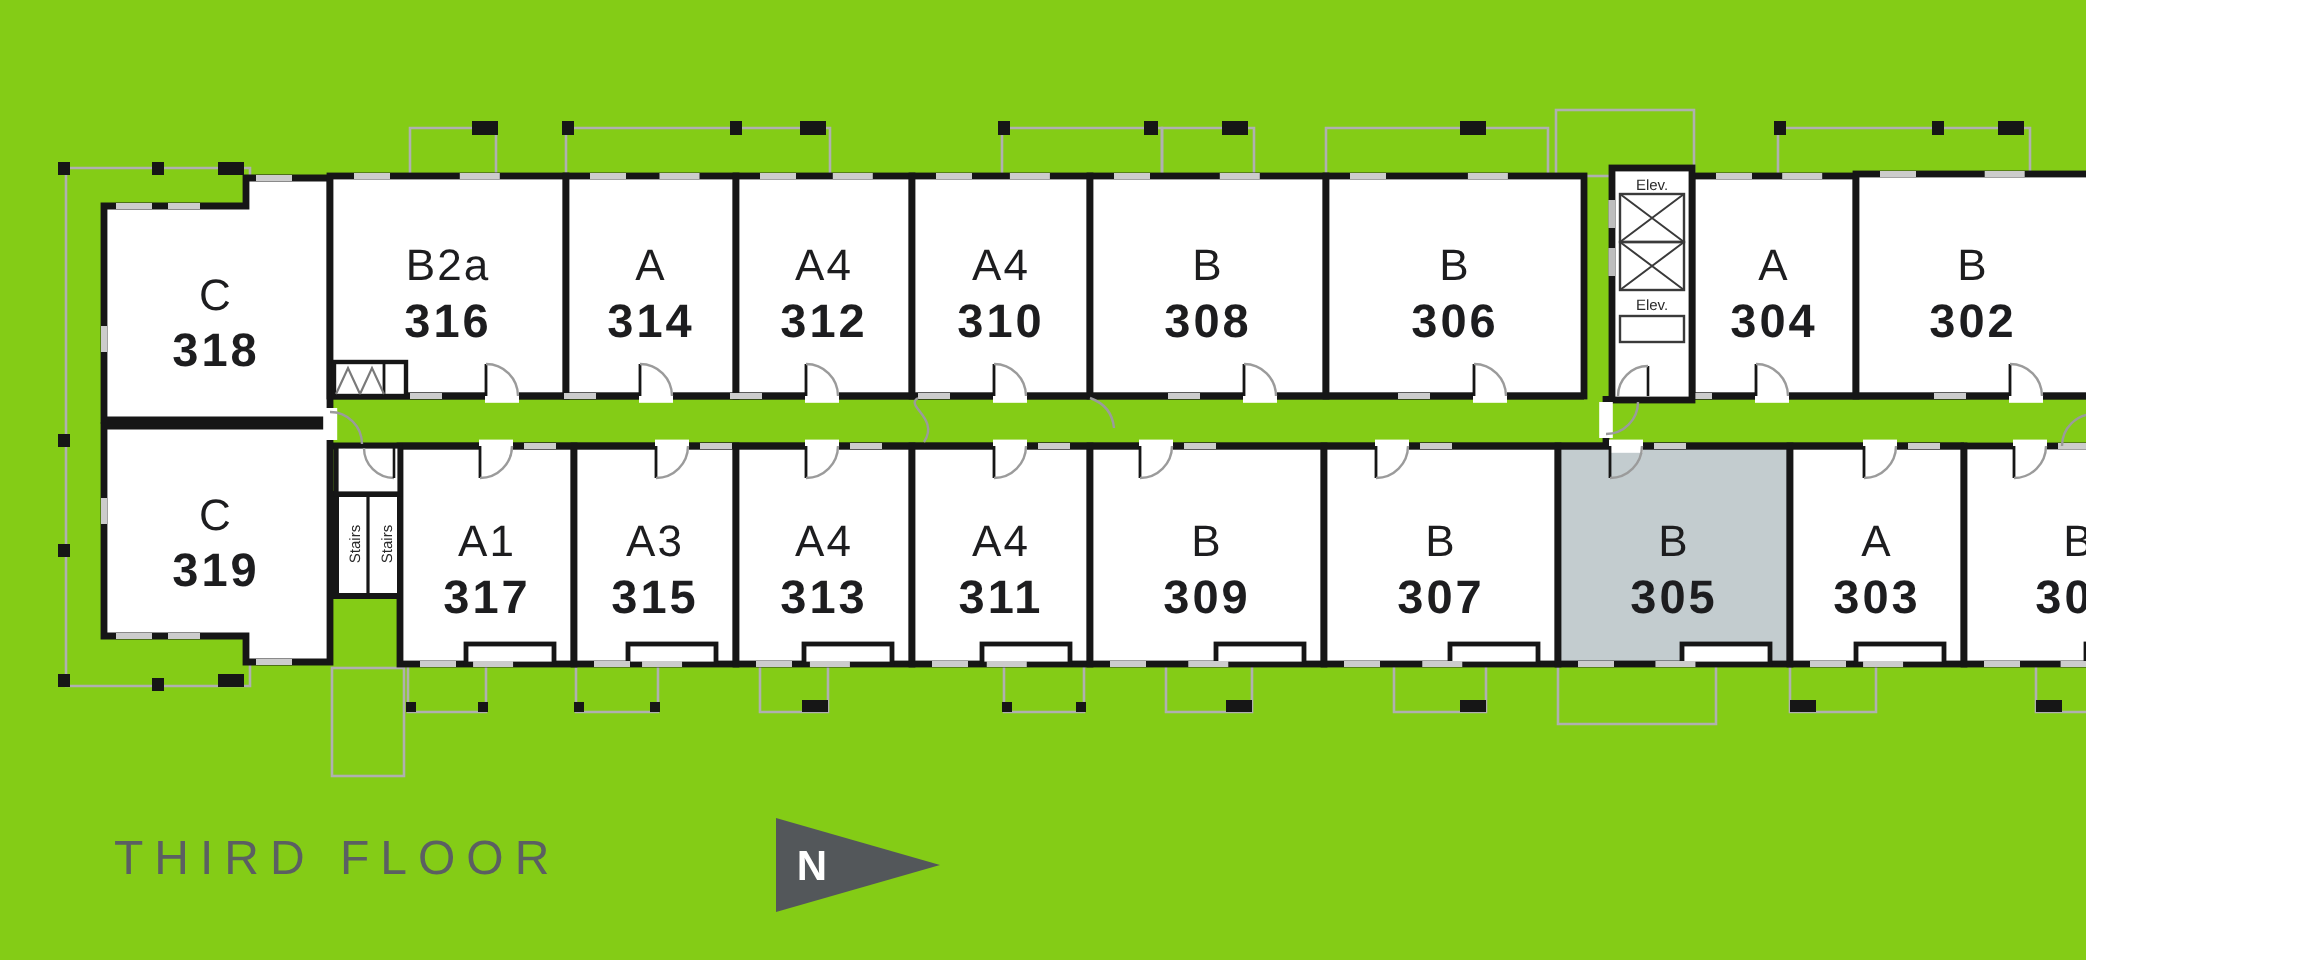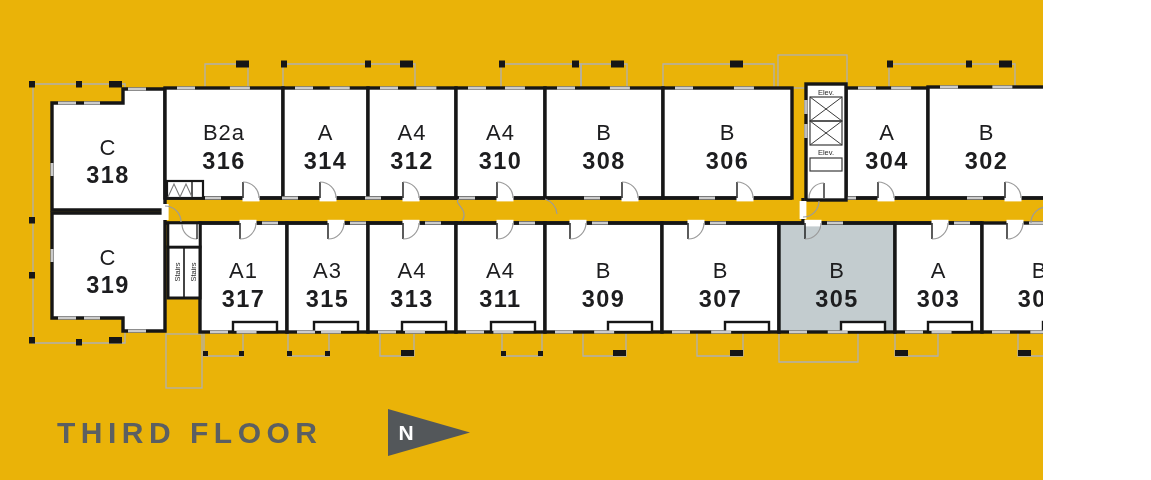--- a/index.html
+++ b/index.html
@@ -1,23 +1,23 @@
 <!DOCTYPE html>
 <html><head>
 <meta charset="utf-8">
 <style>
   html,body{margin:0;padding:0;background:#ffffff;}
   .stage{
-    position:relative;width:1043px;height:480px;background:#eab308;
+    position:relative;width:1043px;height:480px;background:#84cc16;
     overflow:hidden;font-family:"Liberation Sans",sans-serif;
   }
   .plan-svg{position:absolute;left:0;top:0;}
   .floor-title{
     position:absolute;left:57px;top:416px;
-    font-size:30px;font-weight:700;letter-spacing:5.5px;
+    font-size:24px;font-weight:400;letter-spacing:5.5px;
     color:#5b5f62;white-space:nowrap;
   }
   text{font-family:"Liberation Sans",sans-serif;}
   .unit-type{font-size:22px;letter-spacing:1px;}
   .unit-num{font-size:23.5px;font-weight:bold;letter-spacing:1.5px;}
   .tiny-label{font-size:7.5px;fill:#2a2a2a;}
 </style>
 </head>
 <body>
 

